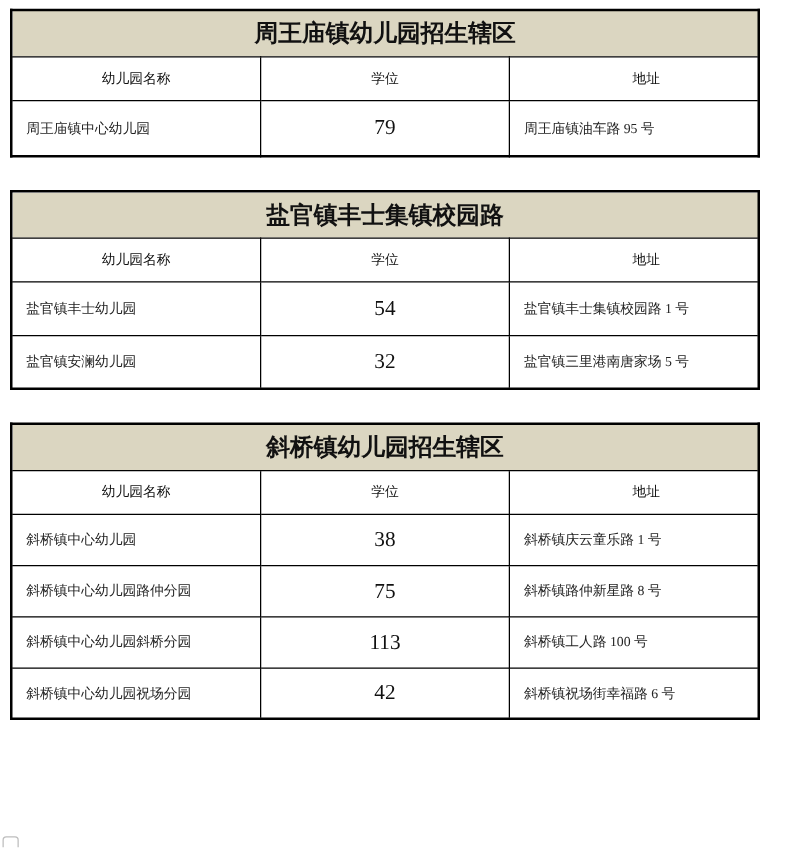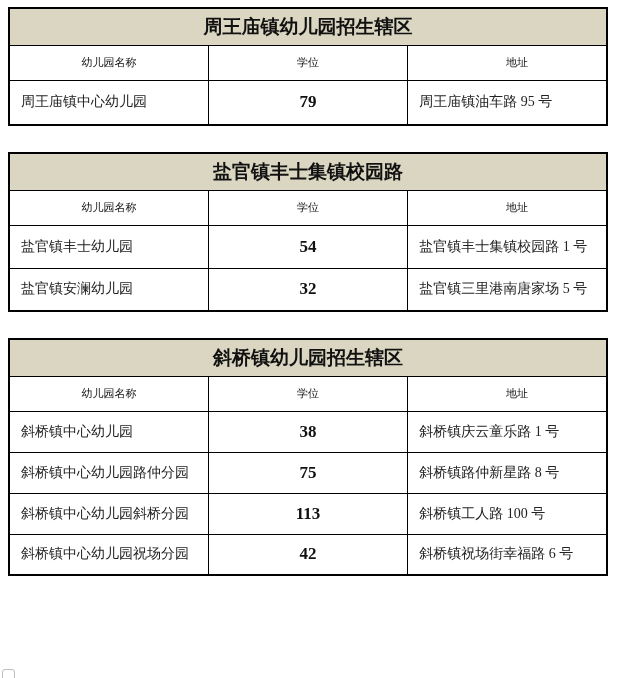--- a/index.html
+++ b/index.html
@@ -52,26 +52,26 @@
     height: 35px;
     text-align: center;
     font-family: "Liberation Sans", "DejaVu Sans", sans-serif;
     font-weight: normal;
     font-size: 11px;
     color: var(--bold-color);
   }
   td.cell-name, td.cell-address {
     text-align: left;
     padding-left: 11px;
-    font-size: 14px;
+    font-size: 11px;
     color: var(--text-color);
   }
   td.cell-seats {
     text-align: center;
-    font-weight: bold;
+    font-weight: normal;
     font-size: 17px;
     color: var(--bold-color);
   }
   .col-0 { width: 246px; }
   .col-1 { width: 90px; }
   .col-2 { width: 277px; padding-left: 20px; }
   table.table-0 tr.data-row td { height: 45px; }
   table.table-1 tr.data-row td { height: 43px; }
   table.table-2 tr.data-row td { height: 41px; }
   .clipped-corner {

